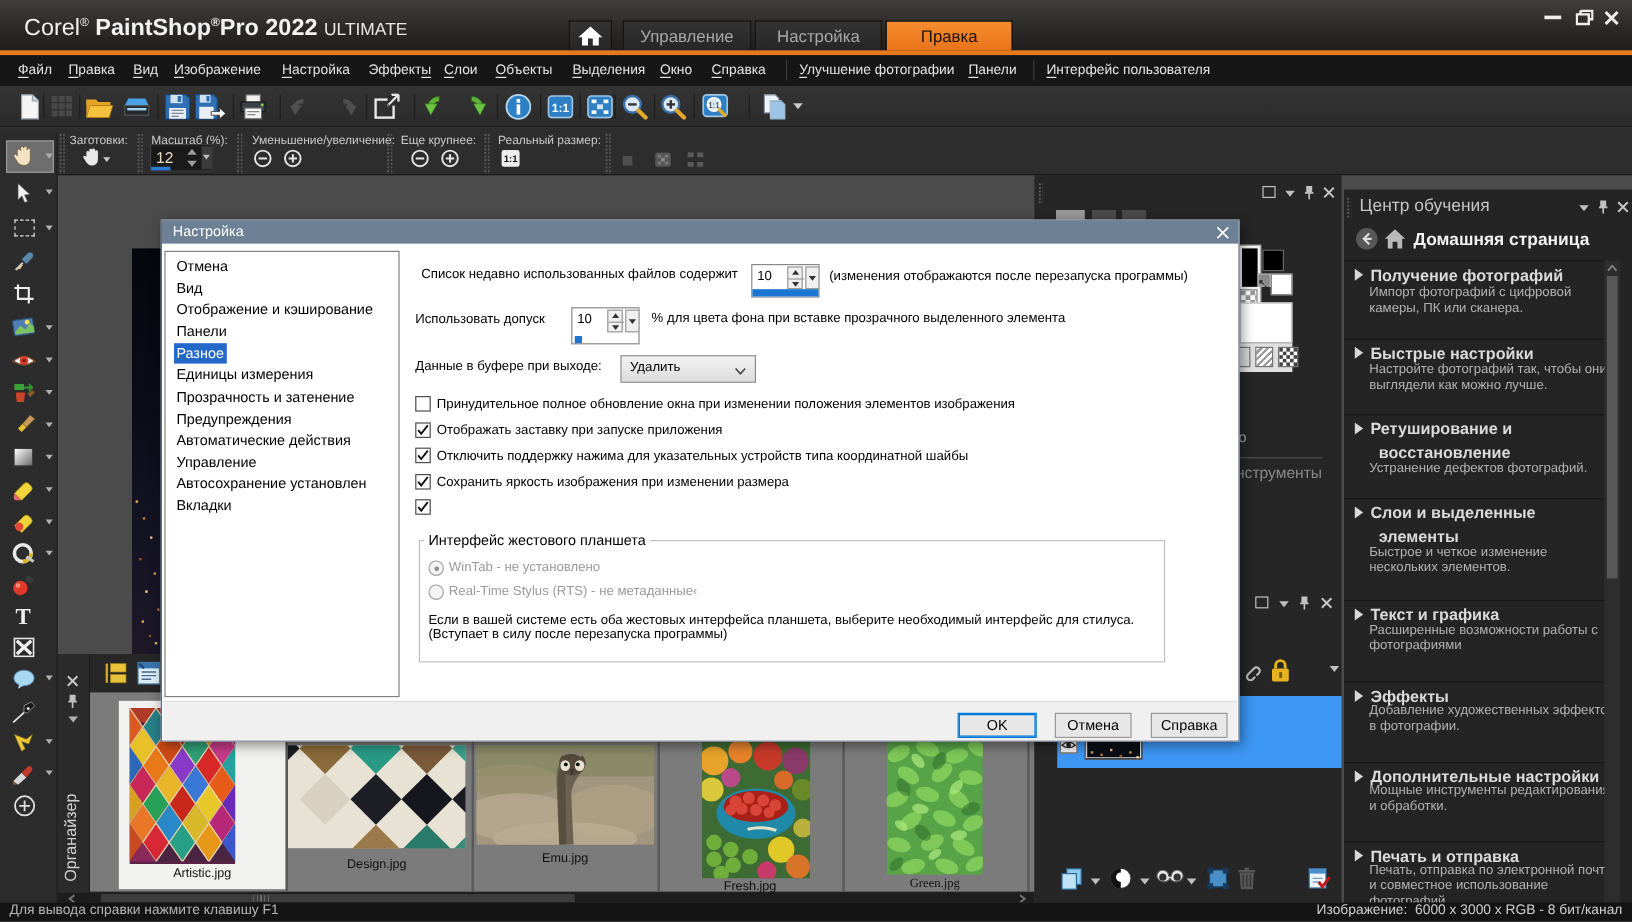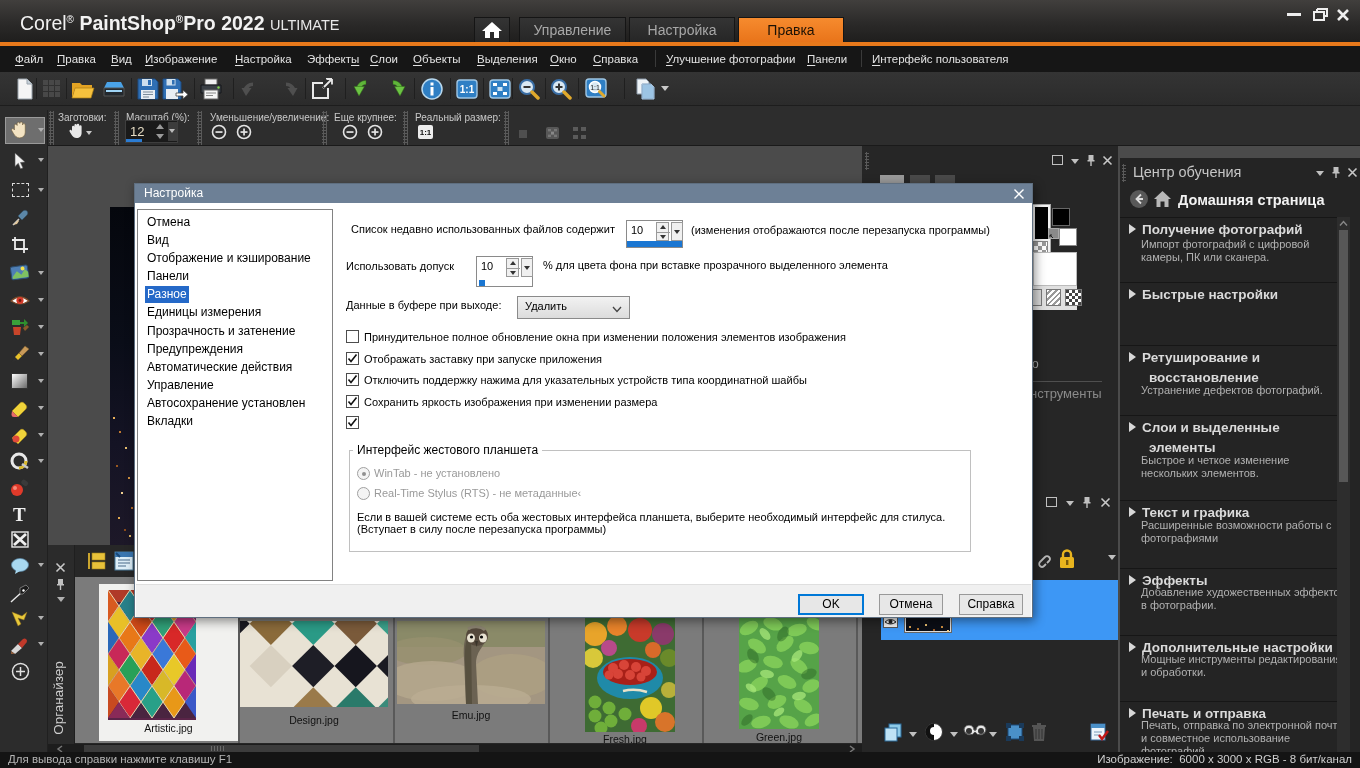--- a/index.html
+++ b/index.html
@@ -482,21 +482,21 @@
           <ellipse cx="40" cy="94" rx="6" ry="3.5" transform="rotate(-35 40 94)"></ellipse>
         </g>
       <g fill="#2f6b28" opacity=".5">
           <ellipse cx="44" cy="16" rx="8" ry="5" transform="rotate(-60 44 16)"></ellipse>
           <ellipse cx="14" cy="38" rx="8" ry="5" transform="rotate(60 14 38)"></ellipse>
           <ellipse cx="70" cy="56" rx="8" ry="5" transform="rotate(-20 70 56)"></ellipse>
           <ellipse cx="30" cy="76" rx="8" ry="5" transform="rotate(45 30 76)"></ellipse>
           <ellipse cx="8" cy="102" rx="7" ry="4" transform="rotate(-45 8 102)"></ellipse>
         </g>
     </svg>
-    <div class="thcap" style="left:656px;top:186px;width:150px;">Green.jpg</div>
+    <div class="thcap" style="left:656px;top:186px;width:150px;font-family:Liberation Serif, serif;">Green.jpg</div>
     <div class="abs" style="left:808px;top:32px;width:2px;height:166px;background:#595959;"></div>
     <div class="abs" style="left:0;top:199px;width:814px;height:8px;background:#1d1d1d;">
       <svg class="abs" style="left:8px;top:1px" width="8" height="8" viewBox="0 0 8 8">
           <path d="M6 1 L2 4 L6 7" fill="none" stroke="#777" stroke-width="1.5"></path>
         </svg>
       <div class="abs" style="left:36px;top:1px;width:395px;height:7px;background:#3c3c3c;"></div>
       <div class="abs" style="left:163px;top:2px;width:14px;height:5px;background-image:repeating-linear-gradient(90deg,#6a6a6a 0 1px,transparent 1px 3px);"></div>
       <svg class="abs" style="left:800px;top:1px" width="8" height="8" viewBox="0 0 8 8">
           <path d="M2 1 L6 4 L2 7" fill="none" stroke="#777" stroke-width="1.5"></path>
         </svg>
@@ -615,20 +615,21 @@
         <path d="M9.5 1 L18 9 L15.5 9 L15.5 17 L11.5 17 L11.5 11.5 L7.5 11.5 L7.5 17 L3.5 17 L3.5 9 L1 9 Z" fill="#b8b8b8"></path>
       </svg>
     <span class="abs" style="left:58px;top:34px;color:#f2f2f2;font-size:14.5px;font-weight:bold;">Домашняя страница</span>
     <div class="lcsep" style="top:59px"></div>
     <div class="tri" style="left:9px;top:66px"></div>
       <span class="lchead" style="left:22px;top:62px">Получение фотографий</span>
     <div class="lcdesc" style="top:80px">Импорт фотографий с цифровой<br>камеры, ПК или сканера.</div>
     <div class="lcsep" style="top:124px"></div>
     <div class="tri" style="left:9px;top:131px"></div>
       <span class="lchead" style="left:22px;top:127px">Быстрые настройки</span>
+    <div class="lcdesc" style="top:144px">Настройте фотографий так, чтобы они<br>выглядели как можно лучше.</div>
     <div class="lcsep" style="top:187px"></div>
     <div class="tri" style="left:9px;top:194px"></div>
       <div class="lchead" style="left:22px;top:190px">Ретуширование и<br><span style="padding-left:7px">восстановление</span></div>
     <div class="lcdesc" style="top:226px">Устранение дефектов фотографий.</div>
     <div class="lcsep" style="top:257px"></div>
     <div class="tri" style="left:9px;top:264px"></div>
       <div class="lchead" style="left:22px;top:260px">Слои и выделенные<br><span style="padding-left:7px">элементы</span></div>
     <div class="lcdesc" style="top:296px">Быстрое и четкое изменение<br>нескольких элементов.</div>
     <div class="lcsep" style="top:342px"></div>
     <div class="tri" style="left:9px;top:349px"></div>

